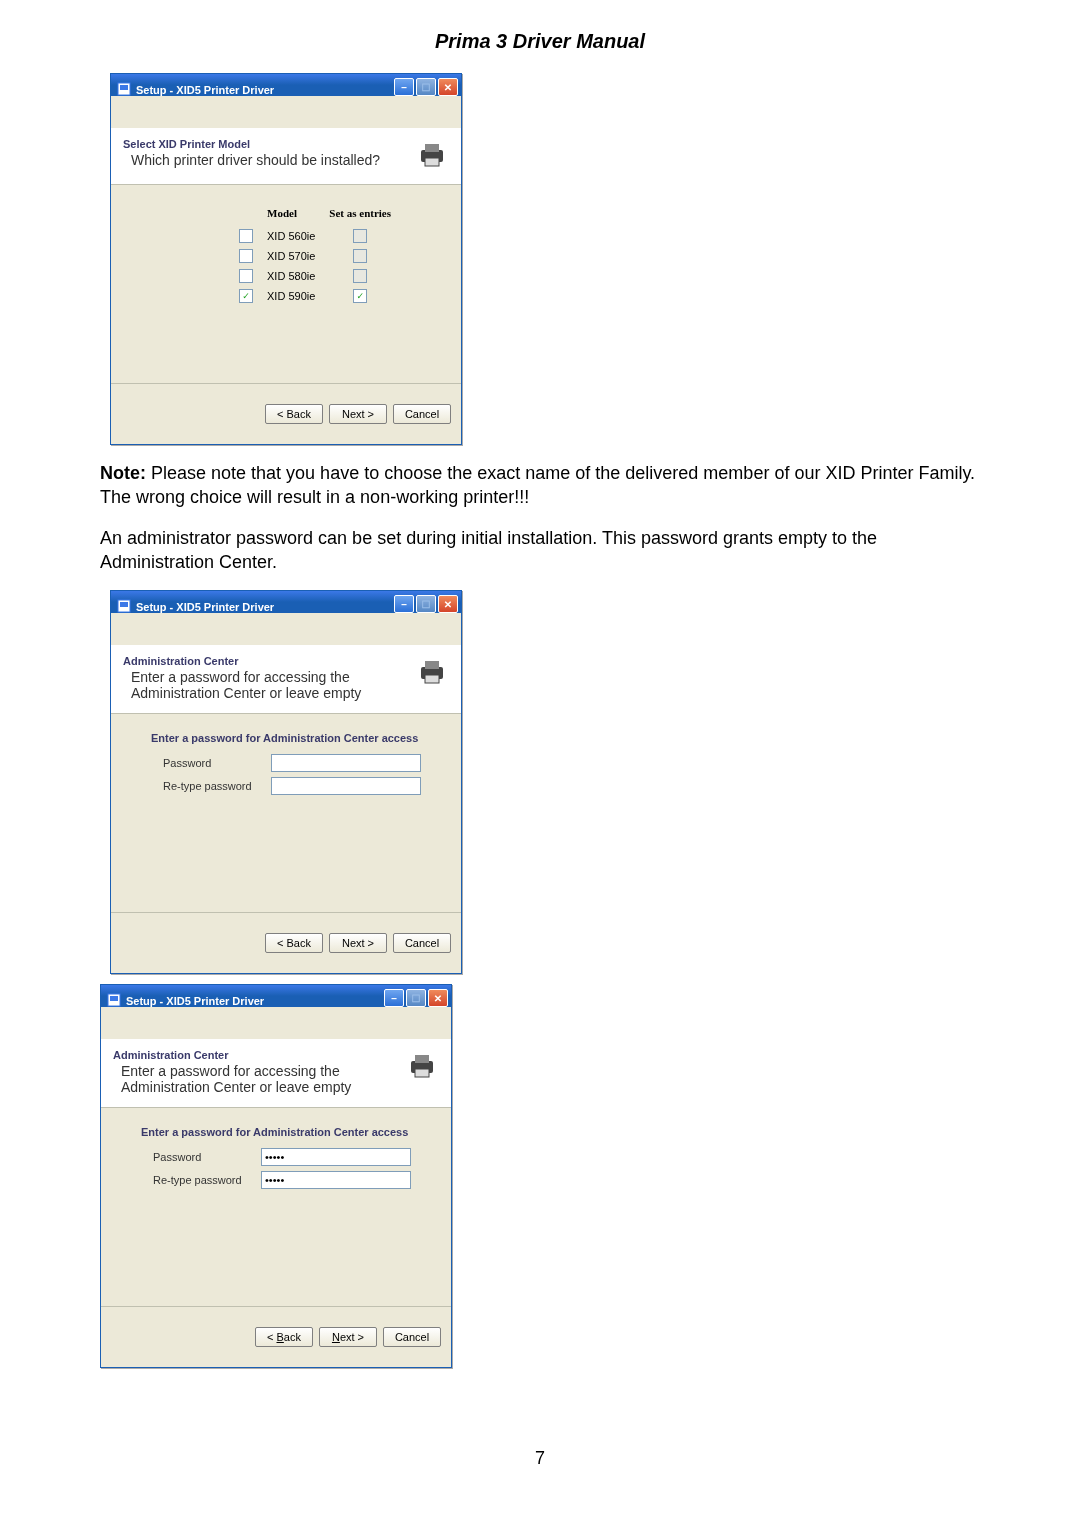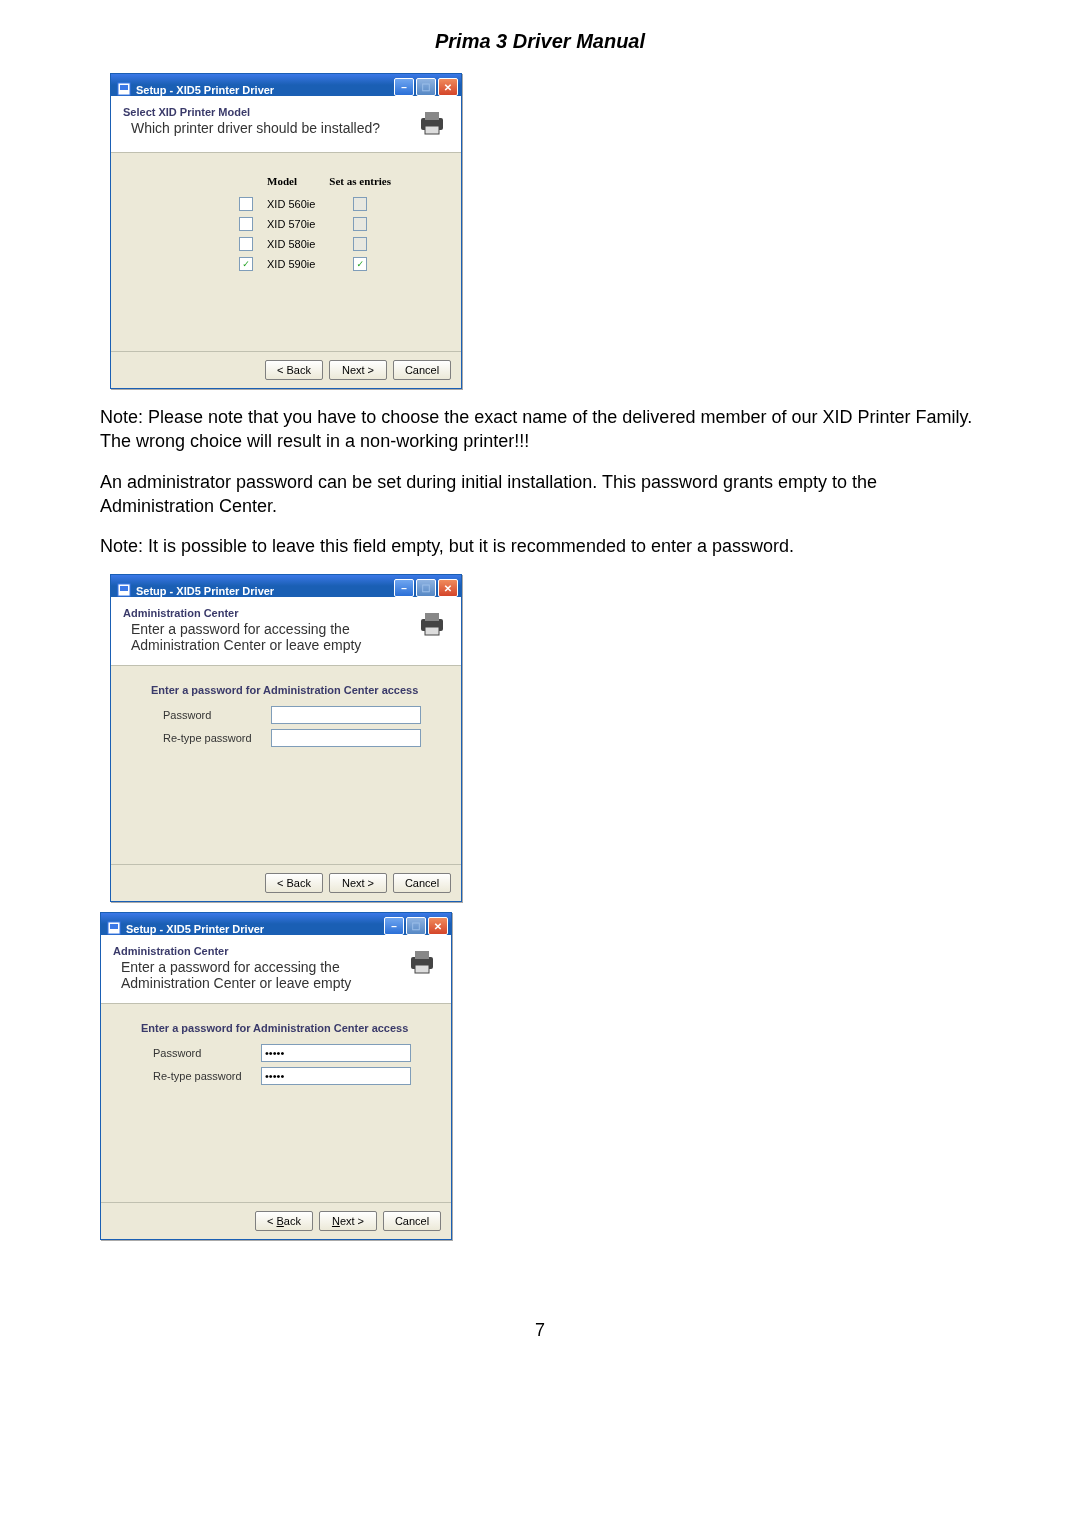--- a/index.html
+++ b/index.html
@@ -66,20 +66,21 @@
     background: linear-gradient(to bottom, #f08b5c, #d4452a);
   }
   .win-btn.max { color: #9abde8; background: linear-gradient(to bottom, #8fb3e1, #5587c4);}
   .win-header {
     background: #fff;
     padding: 10px 12px 12px 12px;
     display: flex;
     align-items: flex-start;
     justify-content: space-between;
     border-bottom: 1px solid #c0c0b0;
+    margin-top: 32px;
   }
   .win-header .hdr-left { flex: 1; }
   .win-header .hdr-title { font-weight: bold; color: #3a3a6a; font-size: 11px; }
   .win-header .hdr-sub { font-size: 14px; color: #333; margin-top: 2px; padding-left: 8px; }
   .printer-icon {
     width: 34px;
     height: 34px;
     display: flex;
     align-items: center;
     justify-content: center;
@@ -97,21 +98,21 @@
   .model-table td { padding: 2px 12px 2px 0; vertical-align: middle; }
   .cb {
     width: 12px; height: 12px; border: 1px solid #7f9db9;
     display: inline-flex; align-items: center; justify-content: center;
     background: #fff; font-size: 9px; color: #21a121; vertical-align: middle;
   }
   .cb.checked::after { content: "✓"; }
   .cb.disabled { background: #e8e8e0; }
   .win-footer {
     border-top: 1px solid #c0c0b0;
-    padding: 8px 10px;
+    padding: 20px 10px;
     display: flex;
     justify-content: flex-end;
     gap: 6px;
   }
   .xp-btn {
     min-width: 58px;
     height: 20px;
     padding: 0 8px;
     border: 1px solid #7f7f7f;
     border-radius: 2px;
@@ -135,21 +136,21 @@
     background: #fff;
     font-size: 11px;
     padding: 0 3px;
     font-family: Tahoma, Arial, sans-serif;
   }
   .body-text {
     font-size: 18px;
     line-height: 1.35;
     margin: 16px 0;
   }
-  .body-text .bold { font-weight: normal; }
+  .body-text .bold { font-weight: bold; }
   .row3 {
     display: flex;
     align-items: center;
     gap: 50px;
     margin-top: 10px;
   }
   .row3 .caption {
     flex: 1;
     text-align: center;
     font-size: 18px;
@@ -233,23 +234,20 @@
       <button class="xp-btn">Cancel</button>
     </div>
   </div>
 
   <p class="body-text">
     <span class="bold">Note:</span><span> Please note that you have to choose the exact name of the delivered member of our XID Printer Family. The wrong choice will result in a non-working printer!!!</span>
   </p>
 
   <p class="body-text">An administrator password can be set during initial installation. This password grants empty to the Administration Center.</p>
 
-  <p class="body-text">
-    <span class="bold">Note:</span><span> It is possible to leave this field empty, but it is recommended to enter a password.</span>
-  </p>
 
   <div class="win" style="margin-left:10px;">
     <div class="titlebar">
       <span class="app-icon">
         <svg width="14" height="14" viewBox="0 0 14 14">
             <rect x="1" y="1" width="12" height="12" fill="#fff" stroke="#3b78e7"></rect>
             <rect x="3" y="3" width="8" height="5" fill="#3b78e7"></rect>
           </svg>
       </span>
       <span class="title-text">Setup - XID5 Printer Driver</span>

